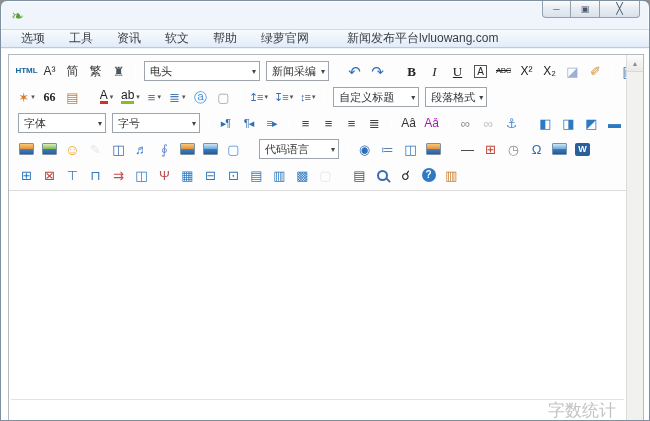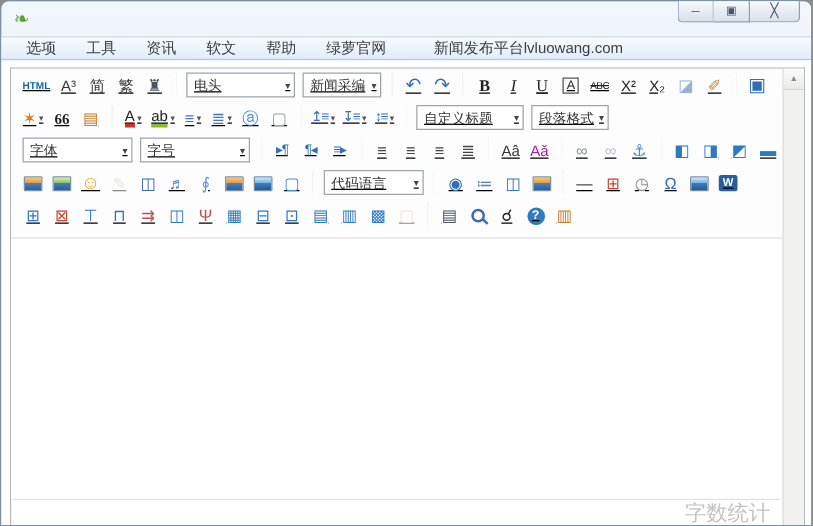--- a/index.html
+++ b/index.html
@@ -22,21 +22,21 @@
     background:linear-gradient(#f8fbfe,#e2ecf8); border-top:1px solid #cdd9e7; border-bottom:1px solid #bccadb;
     font-size:12px; color:#3a3f45; }
   .menu-item { margin:0 6px; padding:0 6px; white-space:nowrap; }
   .menu-item.gap { margin-left:20px; }
   
   .client { position:absolute; top:48px; left:0; right:0; bottom:0; background:#fff; padding:5px 5px 0 7px; }
   .panel { height:100%; border:1px solid #b5bac0; border-bottom:none; background:#fff; display:flex; }
   .main { flex:1; min-width:0; display:flex; flex-direction:column; }
   
   .toolbars { background:#fdfdfd; border-bottom:1px solid #dcdcdc; padding:3px 4px 2px 6px; }
-  .tb-row { display:flex; height:26px; white-space:nowrap;text-decoration:underline; }
+  .tb-row { display:flex; align-items:center; height:26px; white-space:nowrap; }
   .tb-btn { height:21px; min-width:21px; padding:0 2px; margin:0 1px; display:inline-flex; align-items:center; justify-content:center; border-radius:2px; }
   .tb-btn.disabled { opacity:.45; }
   .glyph { font-size:13px; line-height:1; display:inline-flex; align-items:center; justify-content:center; }
   .glyph.txt { font-size:12px; }
   .glyph.html { font-size:8px; font-weight:bold; letter-spacing:0; }
   .glyph.quote { font-size:12px; font-weight:bold; font-family:"Liberation Serif","DejaVu Serif",serif; }
   .glyph.big { font-size:15px; }
   .glyph.b { font-weight:bold; font-family:"Liberation Serif","DejaVu Serif",serif; }
   .glyph.i { font-style:italic; font-family:"Liberation Serif","DejaVu Serif",serif; }
   .glyph.u { text-decoration:underline; font-family:"Liberation Serif","DejaVu Serif",serif; }
@@ -114,21 +114,21 @@
               <span class="tb-btn" data-name="to-simplified-button">
                 <span class="glyph txt" data-name="to-simplified-icon" style="color: rgb(51, 51, 51);">简</span>
               </span>
               <span class="tb-btn" data-name="to-traditional-button">
                 <span class="glyph txt" data-name="to-traditional-icon" style="color: rgb(51, 51, 51);">繁</span>
               </span>
               <span class="tb-btn" data-name="stamp-button">
                 <span class="glyph" data-name="stamp-icon" style="color: rgb(74, 85, 96);">♜</span>
               </span>
               <span class="tb-sep" data-name="toolbar-separator"></span>
-              <span class="tb-select" data-name="dateline-select" style="width: 87px;">
+              <span class="tb-select" data-name="dateline-select" style="width: 116px;">
                 <span class="sel-label" data-name="dateline-select-value">电头</span>
                 <span class="sel-caret" data-name="chevron-down-icon">▾</span>
               </span>
               <span class="tb-select" data-name="news-style-select" style="width: 63px;">
                 <span class="sel-label" data-name="news-style-select-value">新闻采编</span>
                 <span class="sel-caret" data-name="chevron-down-icon">▾</span>
               </span>
               <span class="tb-sep" data-name="toolbar-separator"></span>
               <span class="tb-btn" data-name="undo-button">
                 <span class="glyph big" data-name="undo-icon" style="color: rgb(46, 111, 183);">↶</span>

